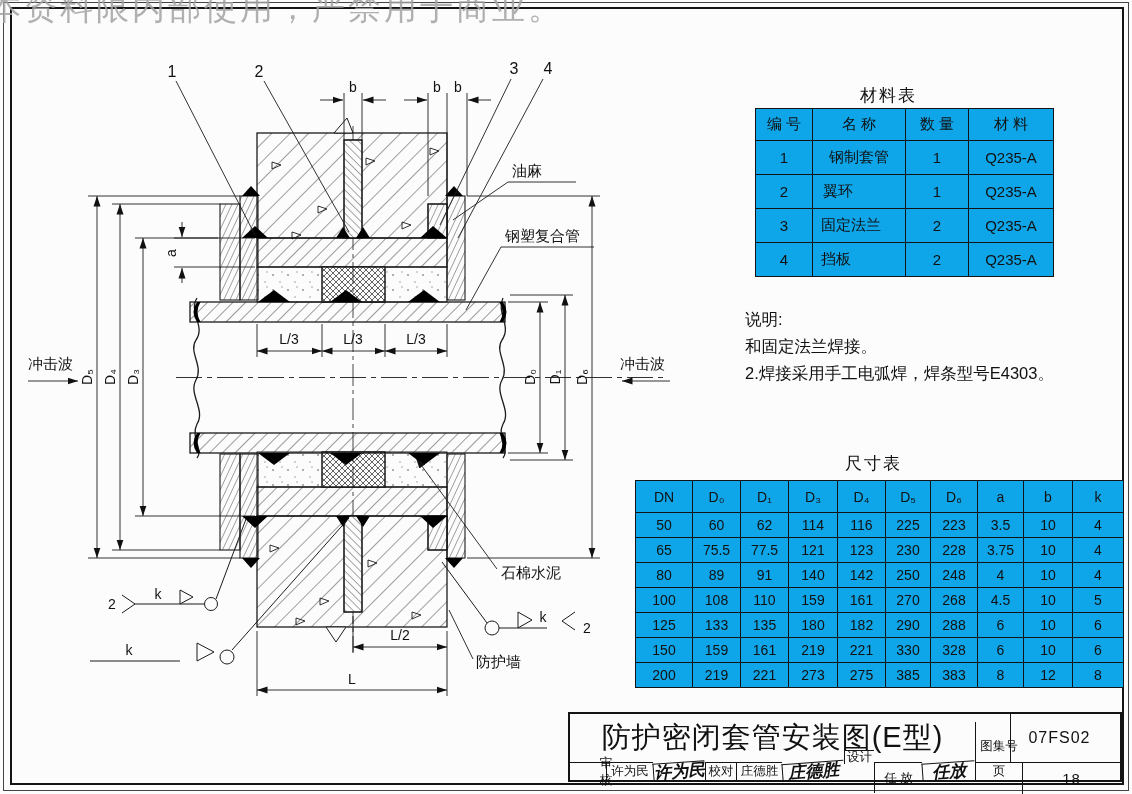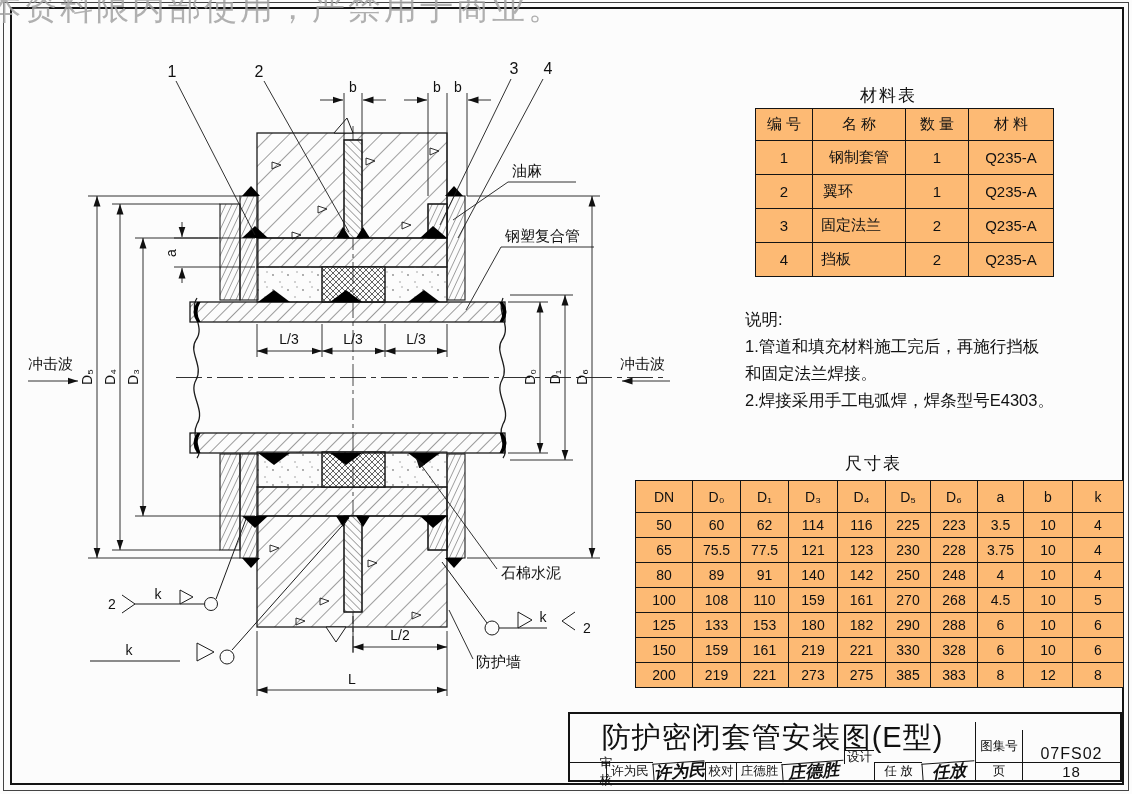--- a/index.html
+++ b/index.html
@@ -5,21 +5,21 @@
   html,body{margin:0;padding:0;}
   .page{position:relative;width:1132px;height:794px;background:#fcfcfc;overflow:hidden;
         font-family:"Liberation Sans","DejaVu Sans",sans-serif;color:#111;}
   .watermark{position:absolute;top:-14px;left:-12px;font-size:33px;letter-spacing:3px;
              color:#a3a3a3;opacity:.85;white-space:nowrap;z-index:5;}
   .frame-outer{position:absolute;left:3px;top:2px;right:3px;bottom:3px;border:1px solid #444;}
   .frame-inner{position:absolute;left:10px;top:7px;right:8px;bottom:9px;border:2.5px solid #141414;}
   .dwg{position:absolute;left:0;top:0;z-index:2;}
   svg text{font-family:"Liberation Sans","DejaVu Sans",sans-serif;fill:#111;}
   .tbl-title{position:absolute;font-size:17px;letter-spacing:2px;z-index:3;}
-  table.grid{position:absolute;border-collapse:collapse;table-layout:fixed;z-index:3;background:#fdba74;}
+  table.grid{position:absolute;border-collapse:collapse;table-layout:fixed;z-index:3;background:#0ea5e9;}
   table.grid td,table.grid th{border:1.6px solid #141414;text-align:center;vertical-align:middle;
       font-weight:normal;padding:0;overflow:hidden;white-space:nowrap;}
   table.mat{left:755px;top:108px;width:298px;font-size:15px;}
   table.mat tr{height:34px;} table.mat tr.hdr{height:32px;}
   table.sz{left:635px;top:480px;width:488px;font-size:14px;}
   table.sz tr{height:25px;} table.sz tr.hdr{height:32px;}
   .notes{position:absolute;left:745px;top:306px;font-size:16.5px;line-height:27px;z-index:3;}
   .tblock{position:absolute;left:568px;top:712px;width:554px;height:70px;border:2px solid #141414;
           box-sizing:border-box;z-index:4;background:#fcfcfc;}
   .tc{position:absolute;box-sizing:border-box;display:flex;align-items:center;justify-content:center;}
@@ -314,21 +314,20 @@
       <td>4</td>
       <td style="text-align:left;padding-left:8px;">挡板</td>
       <td>2</td>
       <td>Q235-A</td>
     </tr>
   </tbody>
     </table>
 
   <div class="notes">
     <div>说明:</div>
-    <div>1.管道和填充材料施工完后，再施行挡板</div>
     <div>和固定法兰焊接。</div>
     <div>2.焊接采用手工电弧焊，焊条型号E4303。</div>
   </div>
 
   <div class="tbl-title" style="left:845px;top:452px;">尺寸表</div>
   <table class="grid sz">
     <colgroup>
         <col style="width:57px">
         <col style="width:48px">
         <col style="width:48px">
@@ -397,21 +396,21 @@
           <td>161</td>
           <td>270</td>
           <td>268</td>
           <td>4.5</td>
           <td>10</td>
           <td>5</td>
     </tr>
     <tr>
       <td>125</td>
           <td>133</td>
-          <td>153</td>
+          <td>135</td>
           <td>180</td>
           <td>182</td>
           <td>290</td>
           <td>288</td>
           <td>6</td>
           <td>10</td>
           <td>6</td>
     </tr>
     <tr>
       <td>150</td>
@@ -436,27 +435,27 @@
           <td>8</td>
           <td>12</td>
           <td>8</td>
     </tr>
   </tbody>
     </table>
 
   <div class="tblock">
     <div class="tc tb-title" style="left:0;top:0;width:405px;height:48px;">防护密闭套管安装图(E型)</div>
     <div class="tc bl lbl" style="left:405px;top:8px;width:47px;height:48px;">图集号</div>
-    <div class="tc bl val-big" style="left:452px;top:0;width:98px;height:48px;margin-top:16px;">07FS02</div>
+    <div class="tc bl val-big" style="left:440px;top:0;width:98px;height:48px;">07FS02</div>
     <div class="tc bt lbl" style="left:0;top:48px;width:36px;height:18px;padding-left:36px;">审核</div>
     <div class="tc bt bl lbl" style="left:36px;top:48px;width:47px;height:18px;">许为民</div>
     <div class="tc bt bl sig" style="left:83px;top:48px;width:52px;height:18px;">许为民</div>
     <div class="tc bt bl lbl" style="left:135px;top:48px;width:31px;height:18px;">校对</div>
     <div class="tc bt bl lbl" style="left:166px;top:48px;width:46px;height:18px;">庄德胜</div>
     <div class="tc bt bl sig" style="left:212px;top:48px;width:62px;height:18px;">庄德胜</div>
     <div class="tc bt bl lbl" style="left:274px;top:36px;width:30px;height:14px;">设计</div>
-    <div class="tc bt bl lbl" style="left:304px;top:48px;width:48px;height:18px;">任 放</div>
+    <div class="tc bt bl lbl" style="left:304px;top:48px;width:48px;height:31px;">任 放</div>
     <div class="tc bt bl sig" style="left:352px;top:48px;width:53px;height:18px;">任放</div>
     <div class="tc bt bl lbl" style="left:405px;top:48px;width:47px;height:18px;">页</div>
-    <div class="tc bt bl val-big" style="left:452px;top:48px;width:98px;height:18px;font-size:15px;">18</div>
+    <div class="tc bt bl val-big" style="left:452px;top:48px;width:98px;height:32px;font-size:15px;">18</div>
   </div>
 
 </div>
 
 </body></html>

